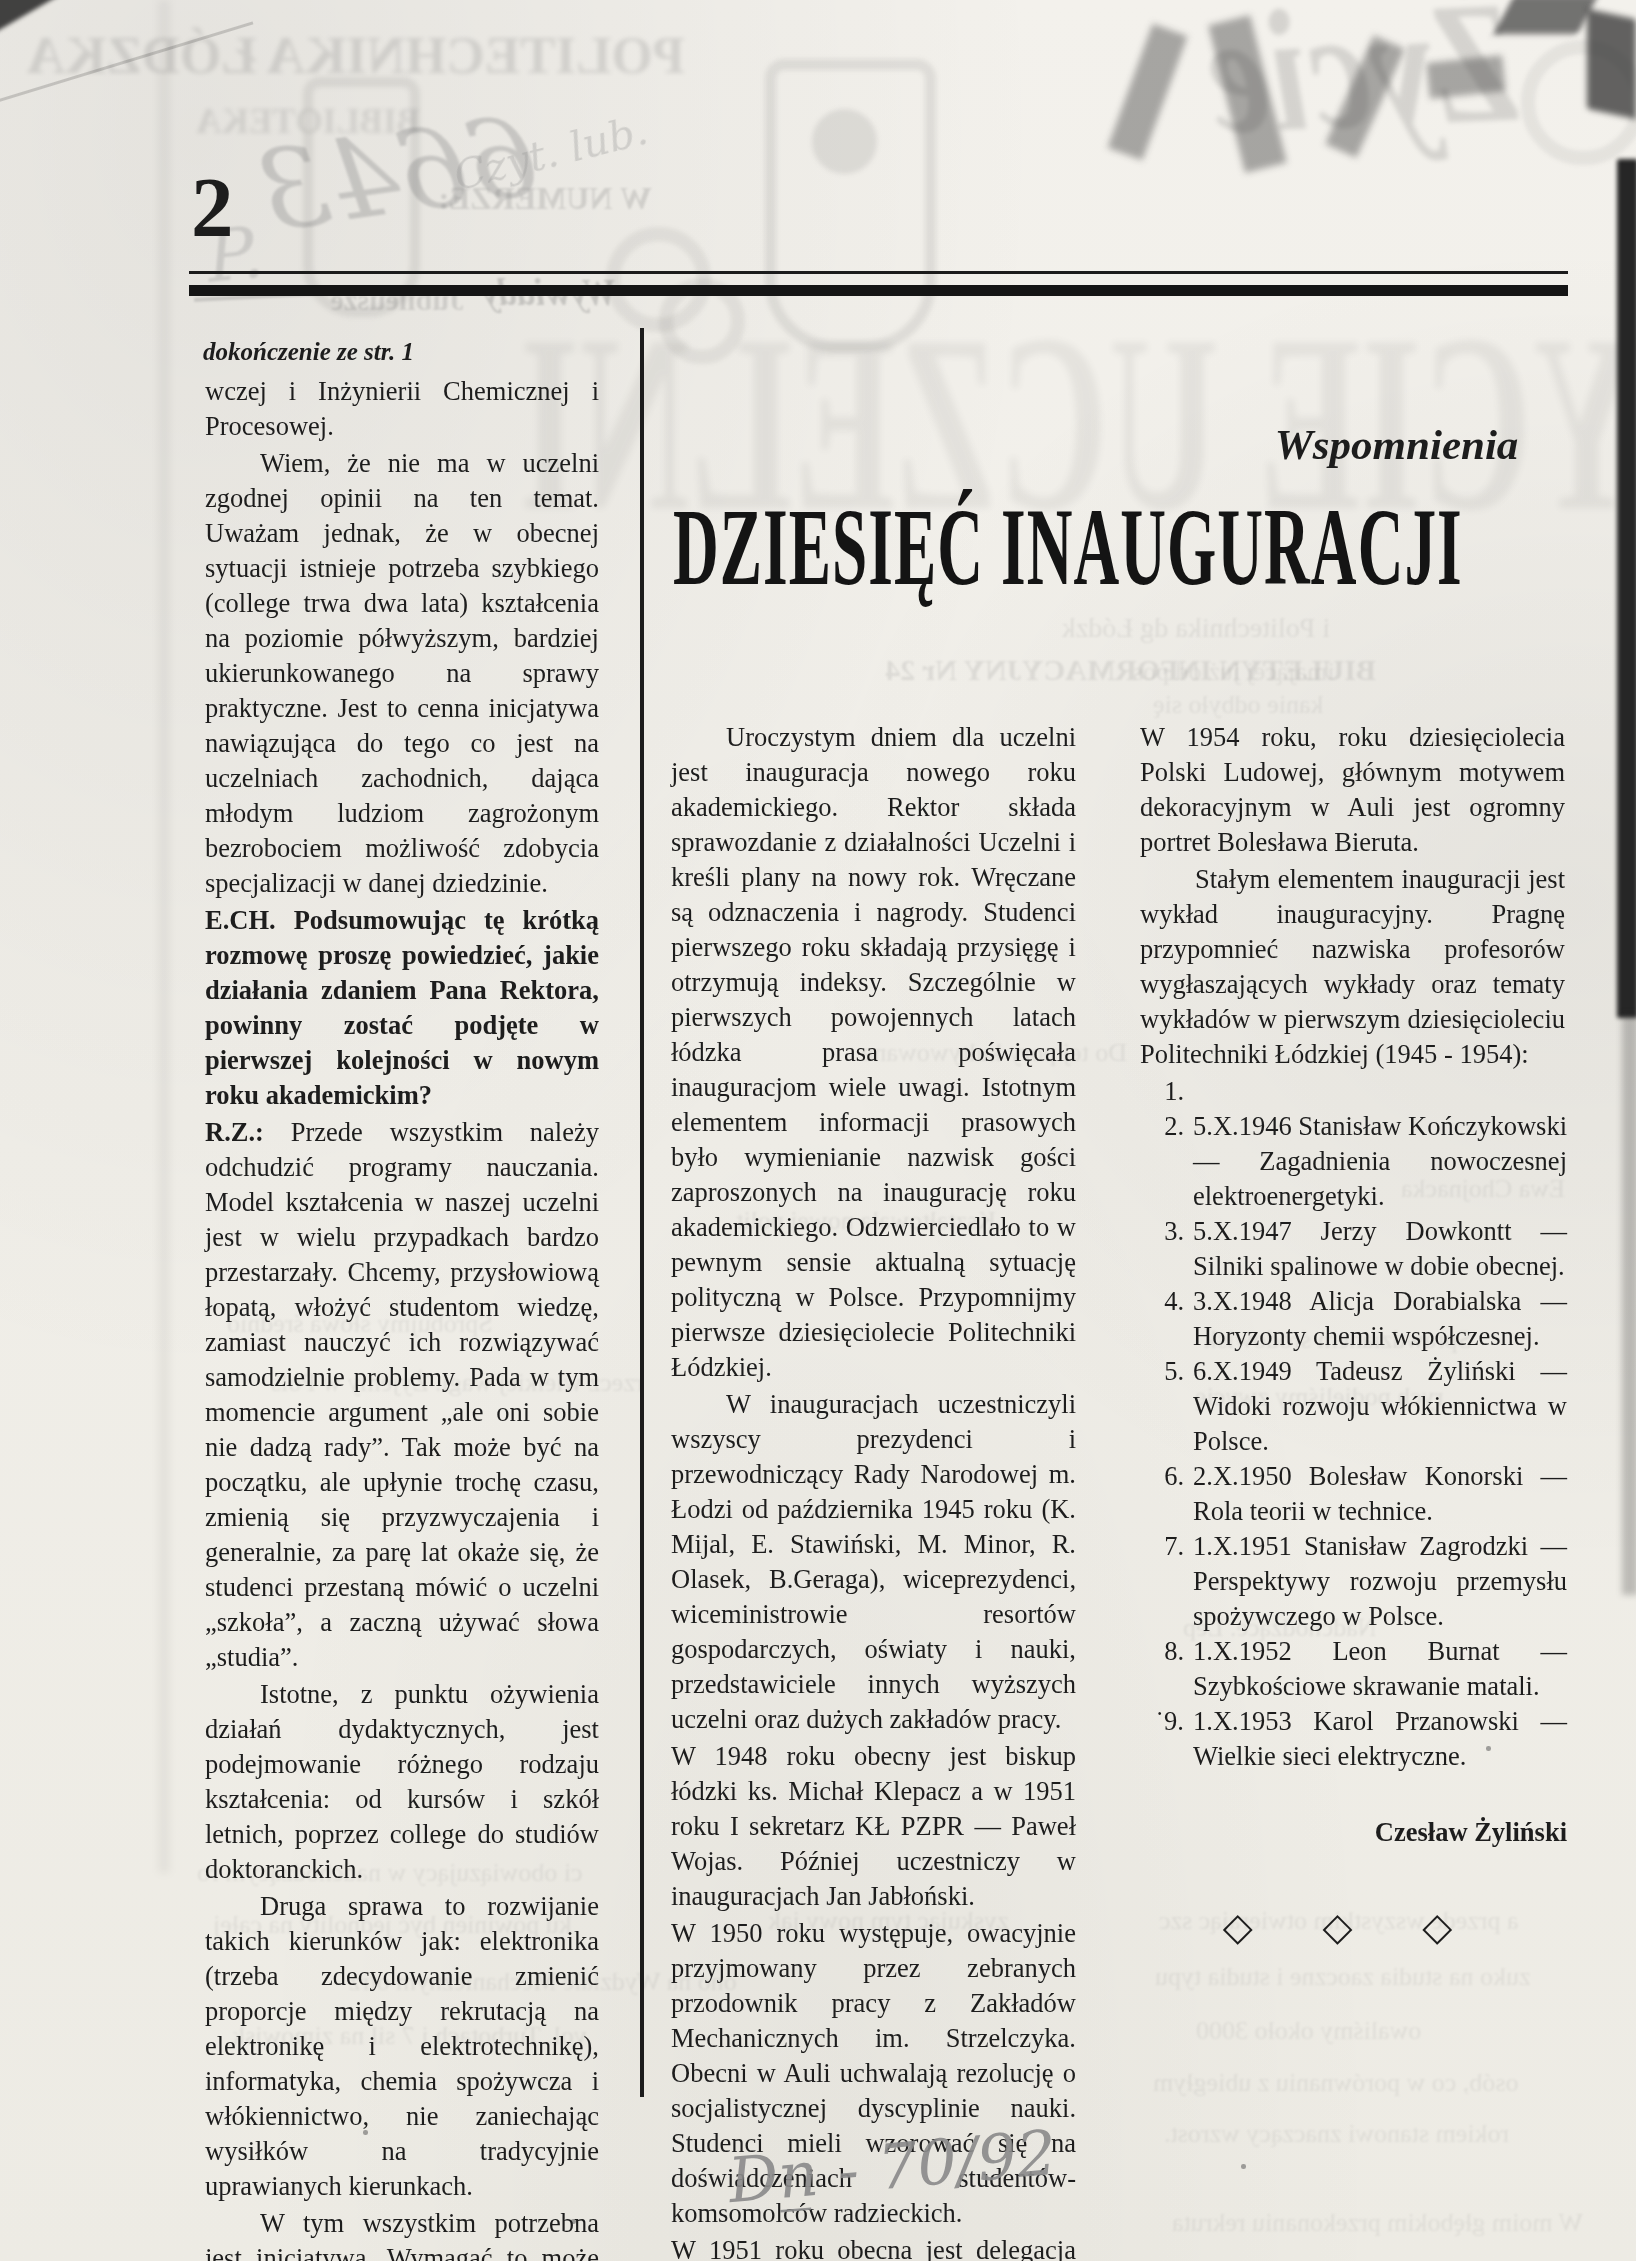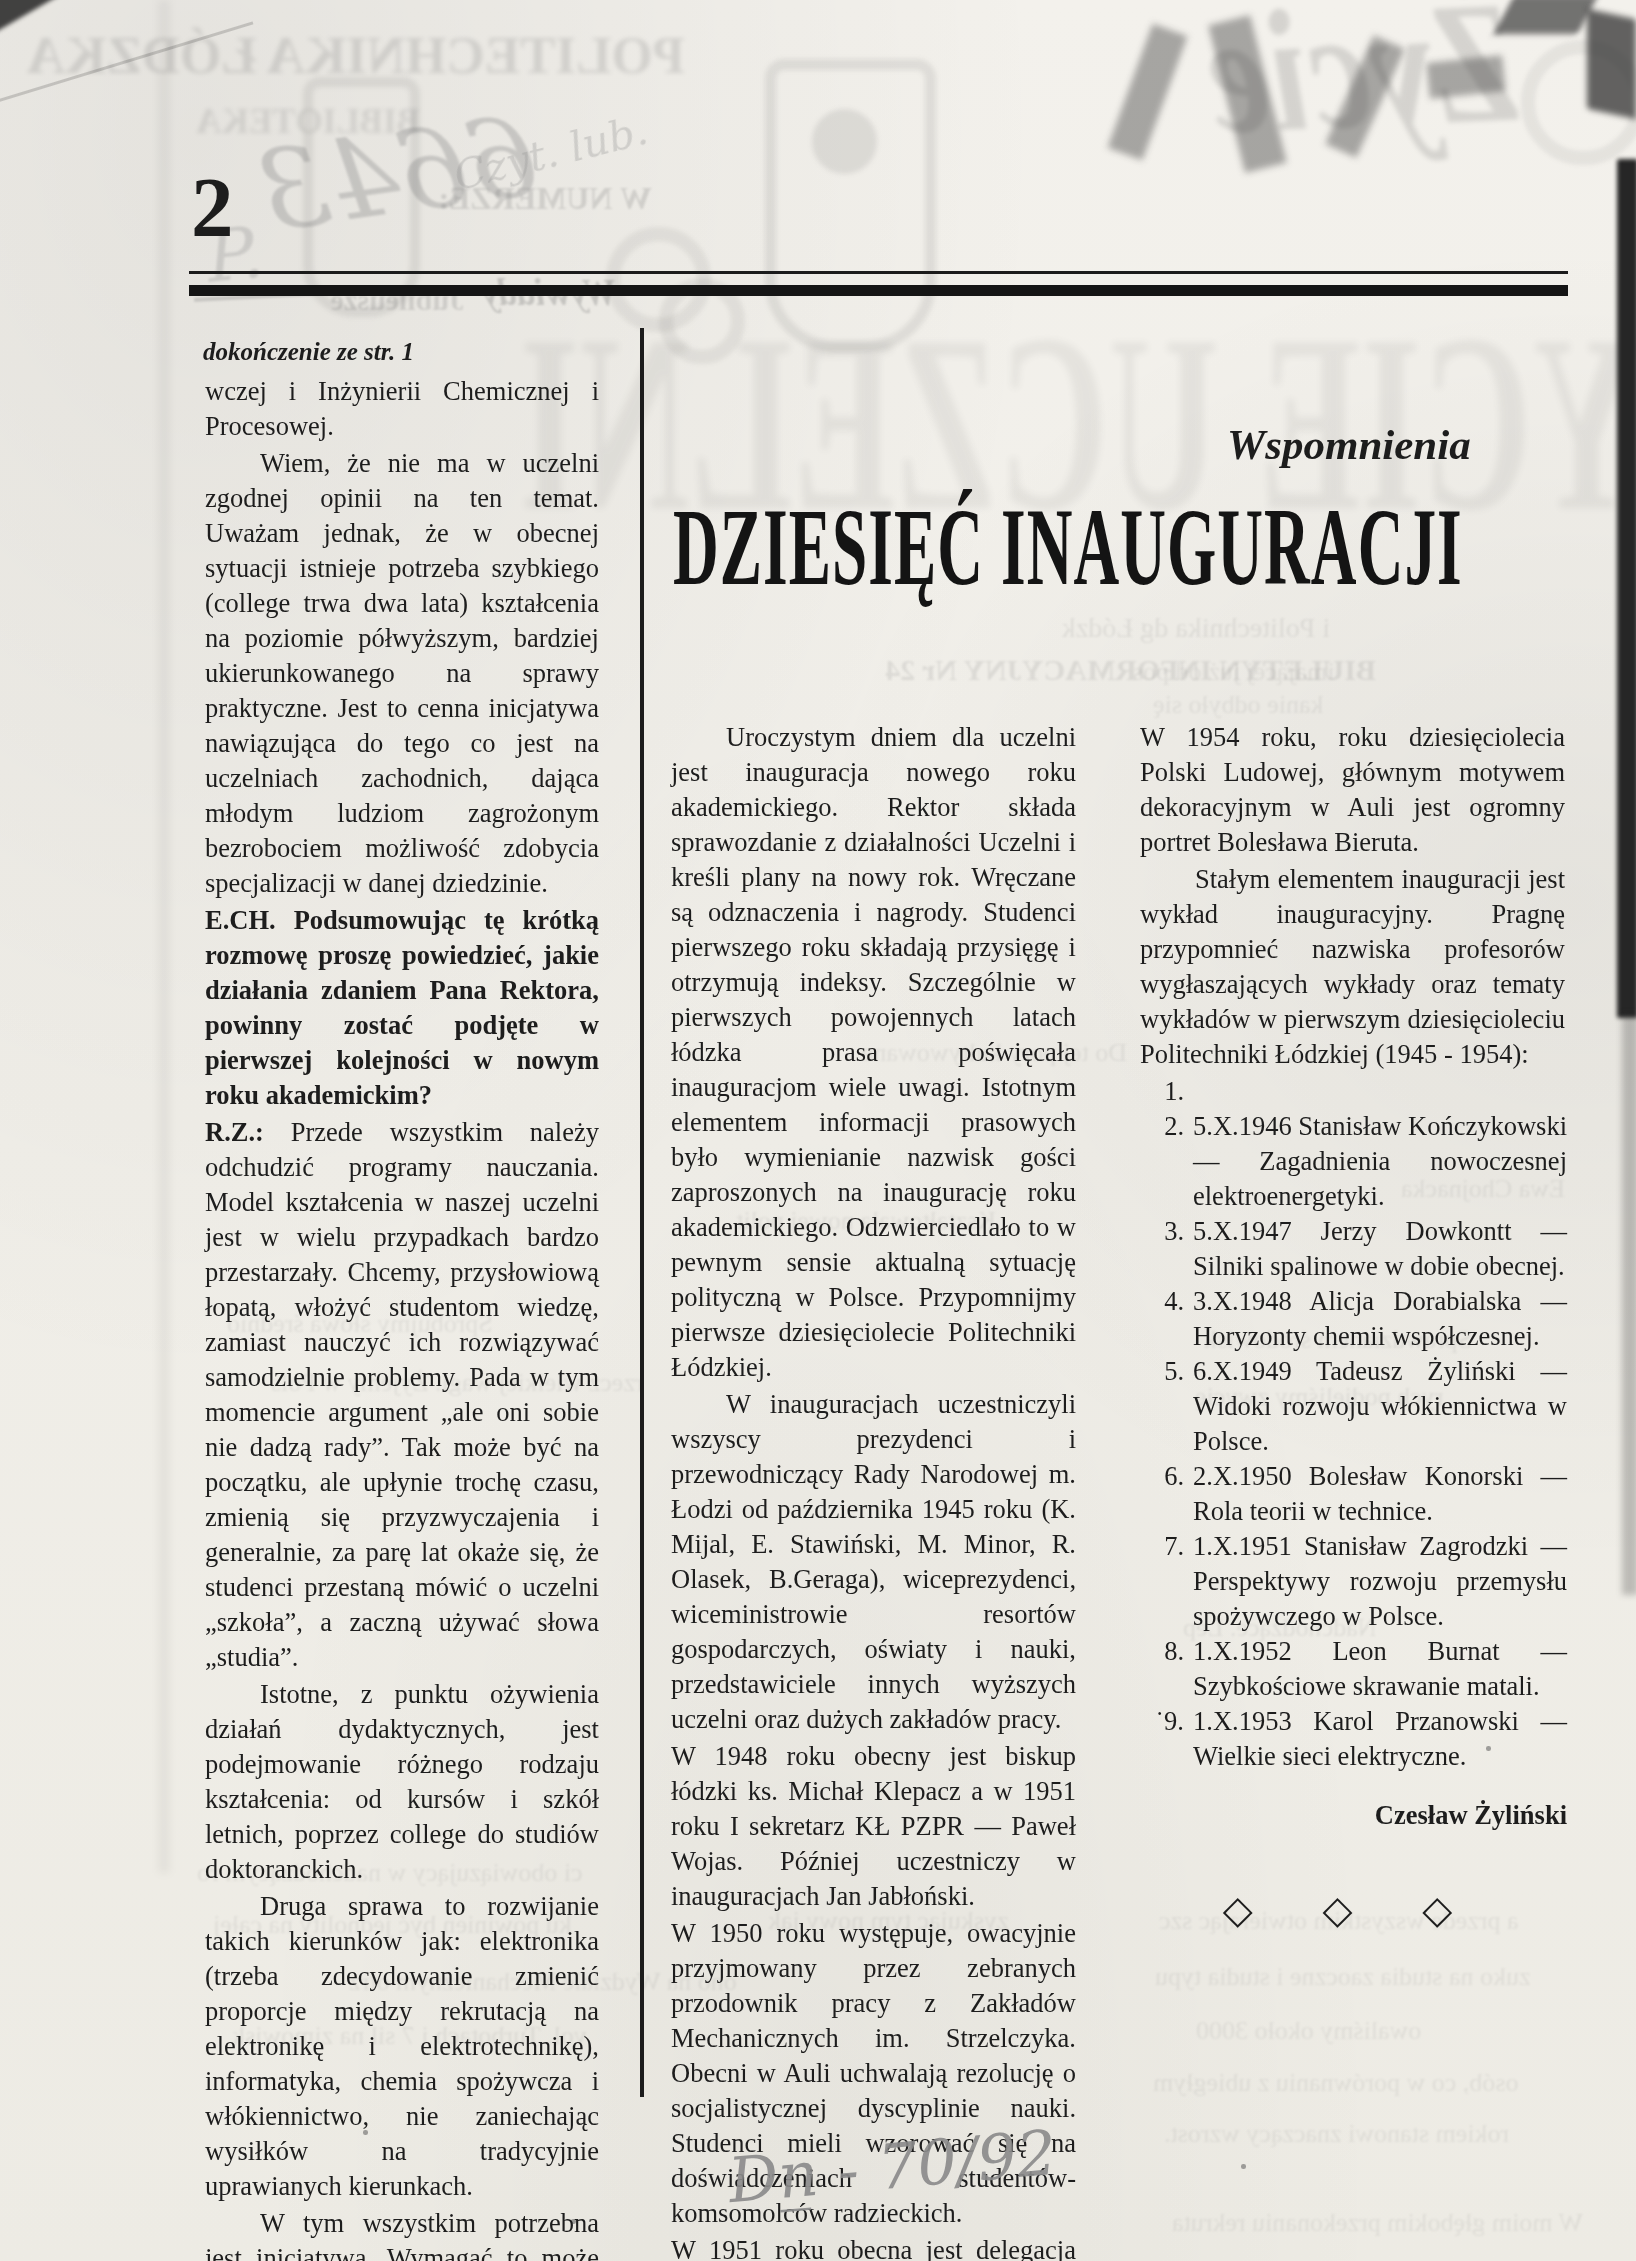--- a/index.html
+++ b/index.html
@@ -11,32 +11,32 @@
       radial-gradient(ellipse at 50% 96%, rgba(0,0,0,0.03), transparent 50%),
       linear-gradient(#f3f1ec, #edebe4);
     font-family:"Liberation Serif", serif;color:#1d1d1d;
   }
   
   .pagenum{position:absolute;left:191px;top:165px;font-size:85px;font-weight:bold;line-height:1;}
   .rule-thin{position:absolute;left:189px;top:271px;width:1379px;height:3.2px;background:#1b1b1b;}
   .rule-thick{position:absolute;left:189px;top:285px;width:1379px;height:11px;background:#151515;}
   .vrule{position:absolute;left:640px;top:328px;width:3.9px;height:1769px;background:#1c1c1c;}
   
-  .section-label{position:absolute;left:1227px;top:420px;width:339px;text-align:left;
+  .section-label{position:absolute;left:1227px;top:420px;width:339px;text-align:center;
     font-size:43px;font-weight:bold;font-style:italic;white-space:nowrap;}
   .headline{position:absolute;left:673px;top:483px;font-size:111px;font-weight:bold;
     letter-spacing:1.9px;white-space:nowrap;transform:scaleX(0.57);transform-origin:0 0;color:#141414;}
   
   .col{position:absolute;font-size:26.5px;line-height:35px;text-align:justify;}
   .col p{margin:2px;}
   p.ind{text-indent:55px;}
   .bold{font-weight:bold;}
   .cont-note{font-style:italic;font-weight:bold;font-size:25px;margin-bottom:5.2px;text-align:left;}
   .gap-lg{margin-top:37px;}
-  .byline{text-align:right;font-weight:bold;margin-top:24px;}
+  .byline{text-align:right;font-weight:bold;margin-top:41px;}
   .left-col{left:203px;top:334px;width:398px;}
   .mid-col{left:669px;top:718px;width:409px;}
   .right-col{left:1138px;top:718px;width:429px;}
   .lecture{display:flex;margin:0;}
   .lecture .num{flex:none;width:46px;text-align:right;margin-right:9px;}
   .lecture .body{flex:1;text-align:justify;}
   .diamonds{text-align:center;font-size:39px;letter-spacing:30px;margin-top:59px;color:#1c1c1c;}
   
   .handwriting{position:absolute;left:728px;top:2130px;font-size:62px;color:#8a8a8a;
     font-style:italic;font-family:"DejaVu Serif", serif;transform:rotate(-5deg);opacity:.9;white-space:nowrap;}

